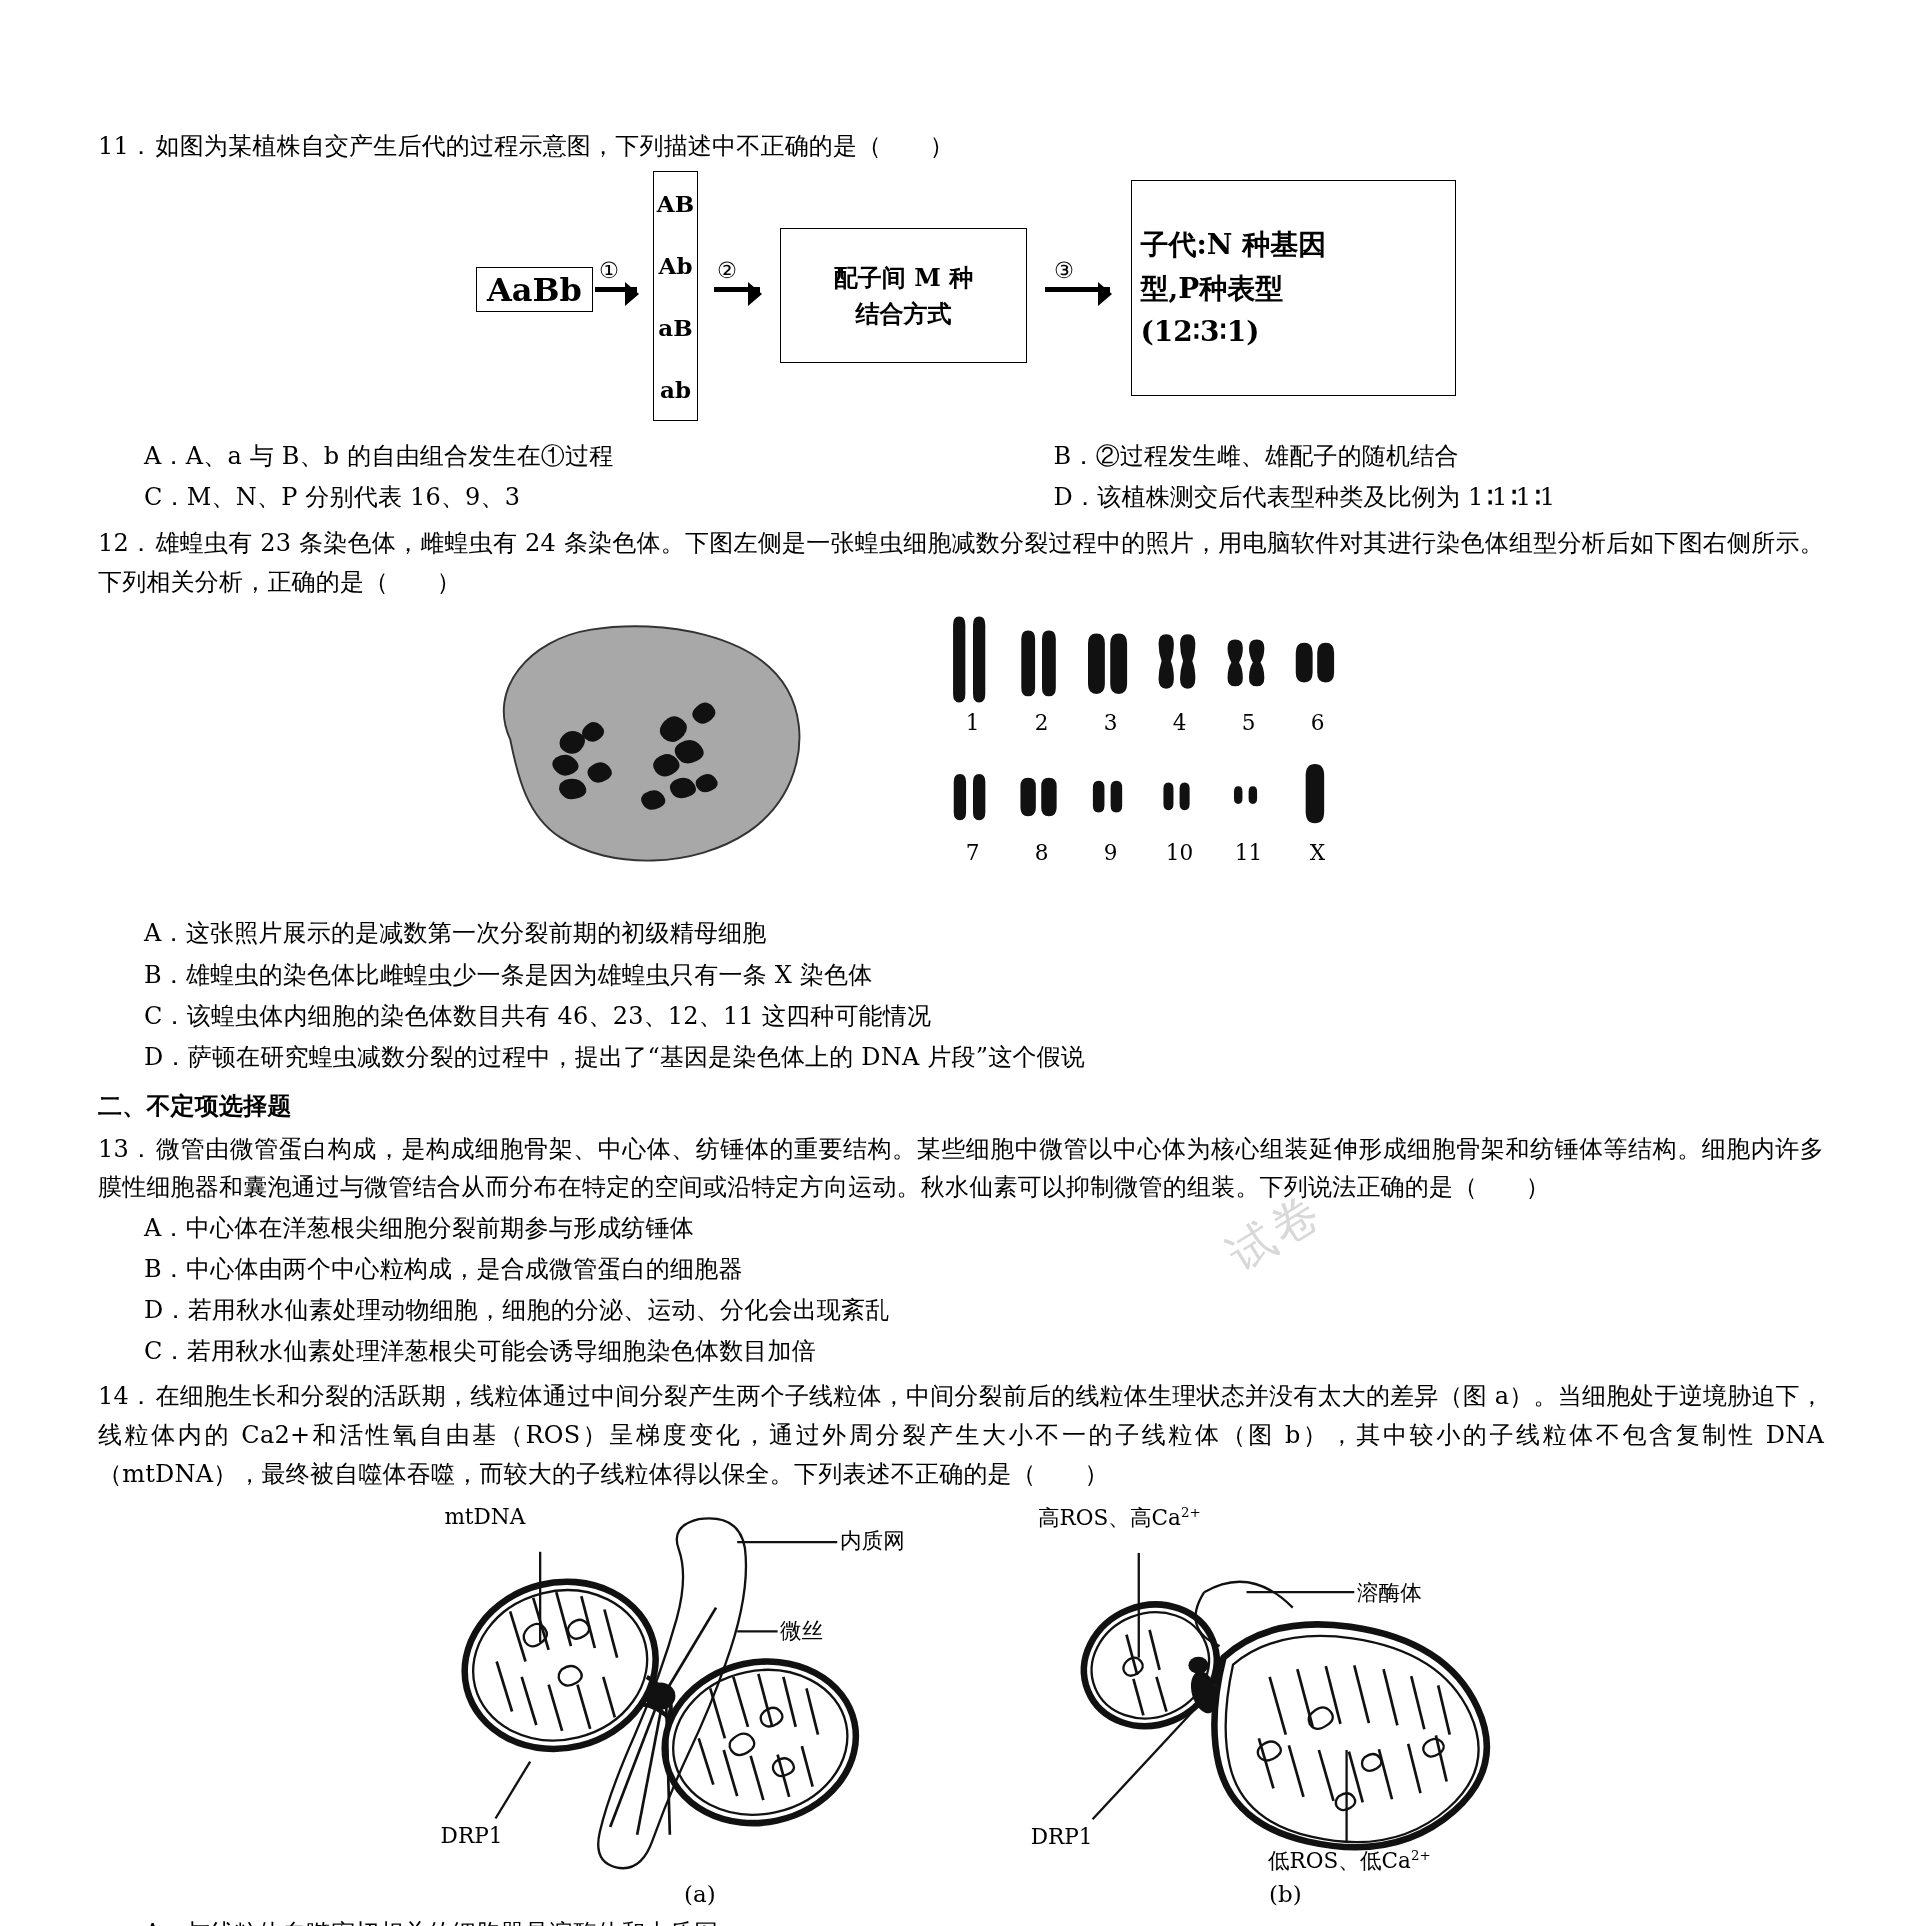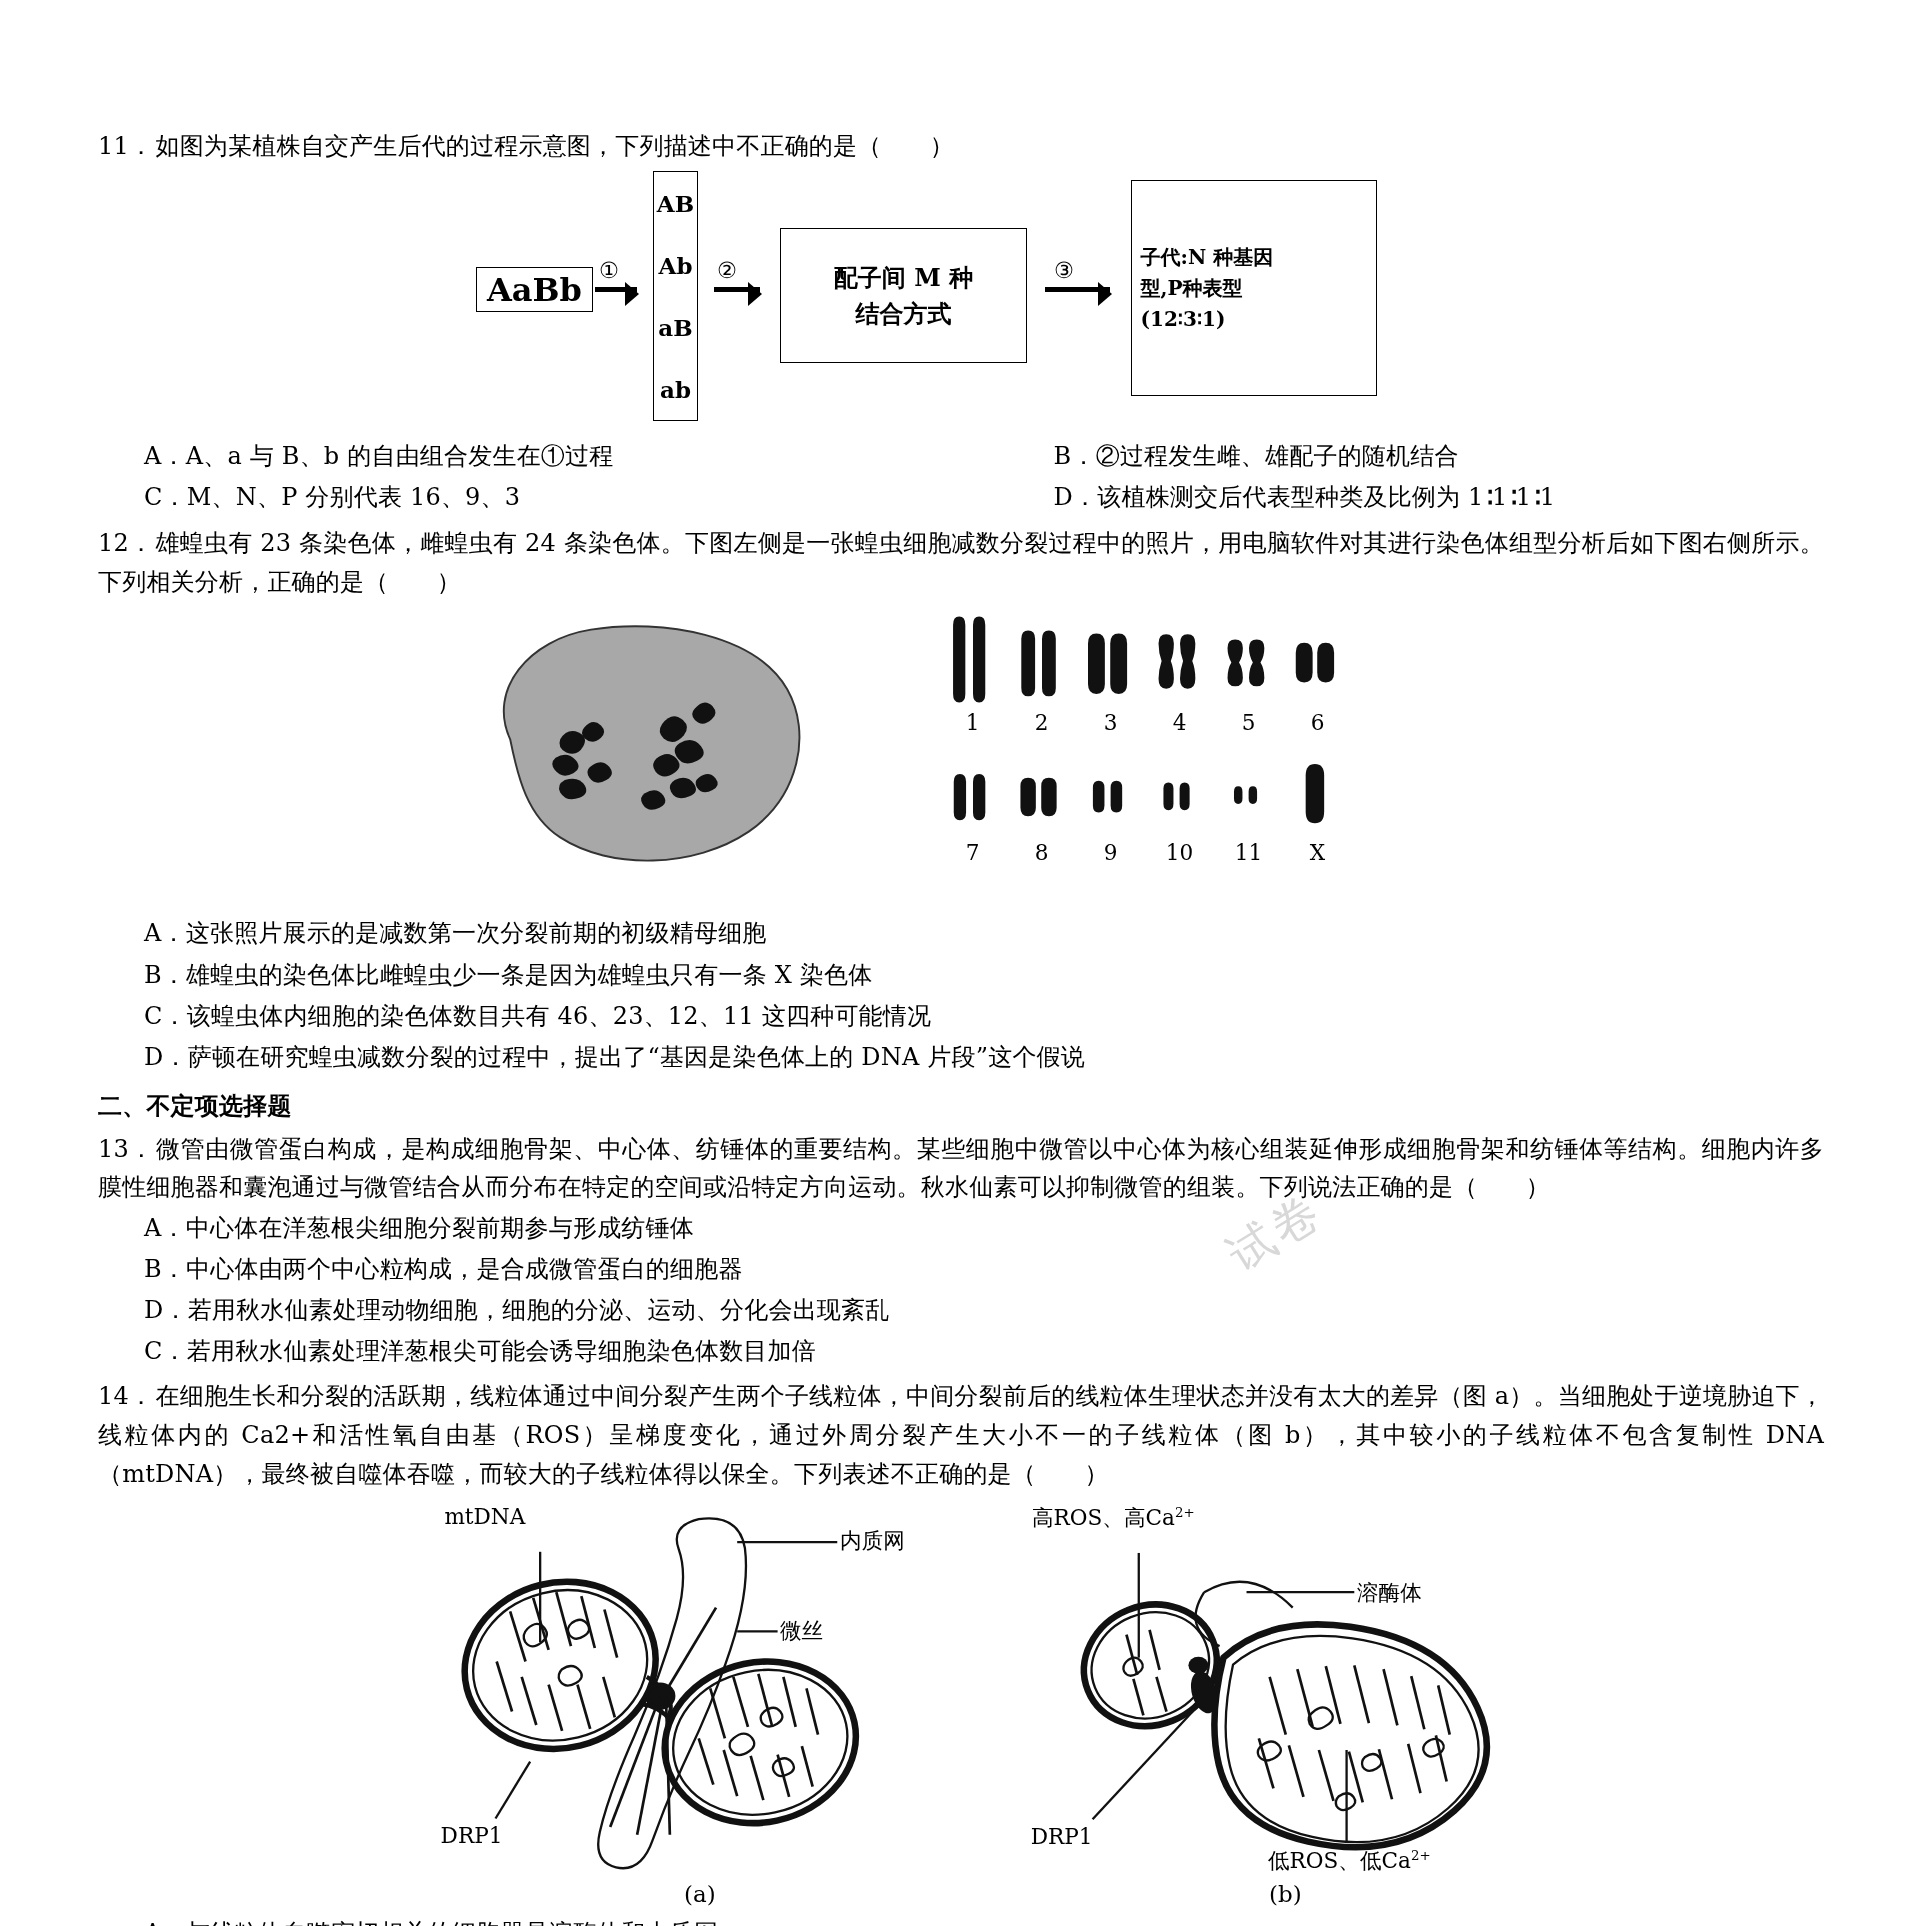--- a/index.html
+++ b/index.html
@@ -79,26 +79,26 @@
     width:247px; height:135px;
     box-sizing:border-box;
     display:flex; flex-direction:column;
     justify-content:center; align-items:center;
     font-size:24px; font-weight:bold;
     line-height:1.48;
   }
   .boxR{
     position:absolute; left:655px; top:9.2px;
     border:1.5px solid #000;
-    width:246px; height:216px;
+    width:325px; height:216px;
     box-sizing:border-box;
     display:flex; flex-direction:column;
     justify-content:center; align-items:flex-start;
     padding-left:8.5px;
-    font-size:20px; font-weight:bold;
+    font-size:28px; font-weight:bold;
     line-height:1.55;
   }
   .arrow{
     position:absolute;
     height:0;
     border-top:5.4px solid #000;
     top:116px;
   }
   .arrow:after{
     content:"";
@@ -466,21 +466,21 @@
             <ellipse cx="455" cy="440" rx="26" ry="22"></ellipse>
           </g>
 
           <g stroke="#111" stroke-width="6">
             <line x1="300" y1="148" x2="300" y2="420"></line>
             <line x1="860" y1="250" x2="580" y2="250"></line>
             <line x1="180" y1="840" x2="440" y2="560"></line>
             <line x1="840" y1="900" x2="840" y2="660"></line>
           </g>
         </svg>
-        <span class="lbl" style="left:9px; top:7px;"><span>高ROS、高Ca</span><sup>2+</sup></span>
+        <span class="lbl" style="left:15px; top:7px;"><span>高ROS、高Ca</span><sup>2+</sup></span>
         <span class="lbl" style="left:334px; top:82px;">溶酶体</span>
         <span class="lbl" style="left:7.7px; top:328px;">DRP1</span>
         <span class="lbl" style="left:245px; top:350px;"><span>低ROS、低Ca</span><sup>2+</sup></span>
       </div>
 
       <div class="cap capA">(a)</div>
       <div class="cap capB">(b)</div>
     </div>
 
     <div class="opt">A．与线粒体自噬密切相关的细胞器是溶酶体和内质网</div>

